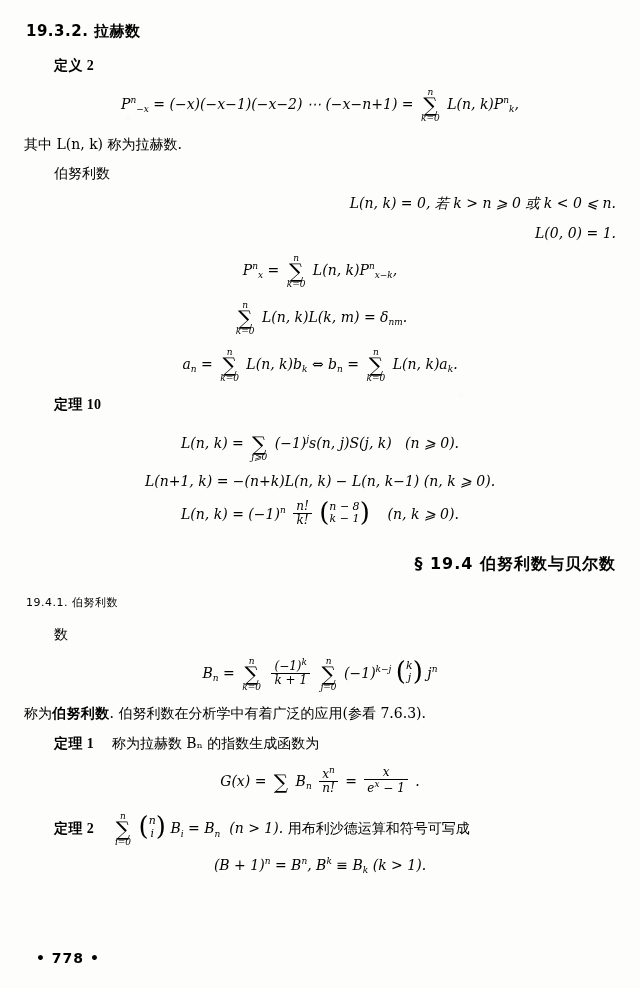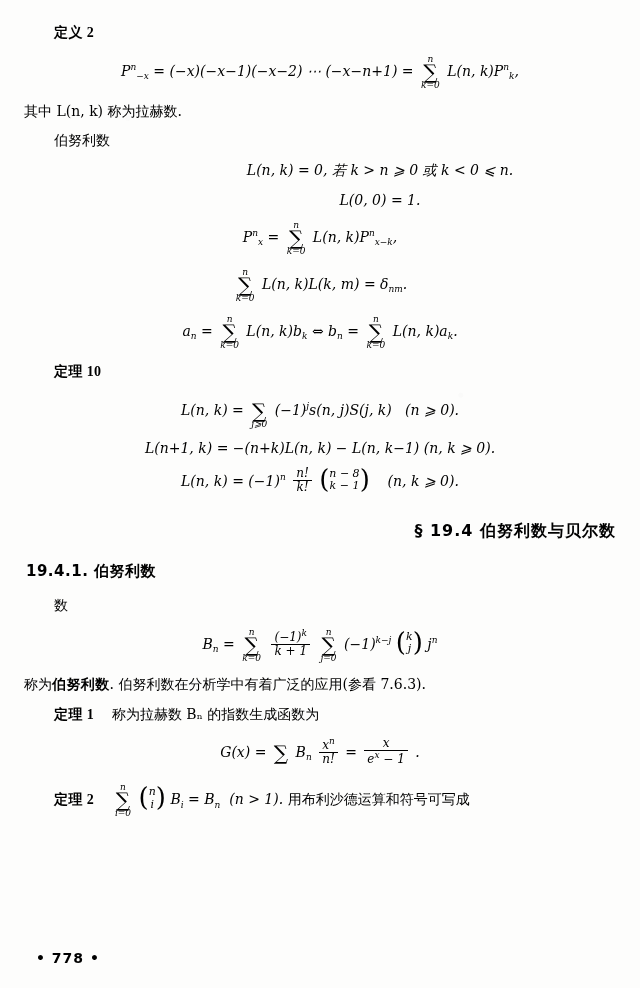--- a/index.html
+++ b/index.html
@@ -45,22 +45,22 @@
   .h-bigsection {
     font-family: "DejaVu Sans", sans-serif;
     font-weight: bold;
     font-size: 16px;
     text-align: right;
     letter-spacing: 1px;
     margin: 26px 0 20px 0;
   }
   .h-sub {
     font-family: "DejaVu Sans", sans-serif;
-    font-weight: bold;
-    font-size: 15px;
+    font-weight: normal;
+    font-size: 11px;
     margin: 0 0 14px 2px;
     letter-spacing: 0.5px;
   }
 
   
   .para {
     font-size: 14px;
     line-height: 1.55;
     margin: 0 0 8px 0;
   }
@@ -74,21 +74,21 @@
 
   
   .math {
     text-align: center;
     margin: 10px 0 12px 0;
     font-family: "DejaVu Serif", serif;
     font-size: 14px;
     font-style: italic;
     white-space: nowrap;
   }
-  .math.left-ind { text-align: center; padding-left: 120px; }
+  .math.left-ind { text-align: right; padding-left: 120px; }
 
   .mi { font-style: italic; }
 
   
   .sum {
     display: inline-block;
     vertical-align: middle;
     text-align: center;
     font-style: normal;
     line-height: 1;
@@ -151,20 +151,21 @@
     font-weight: bold;
     letter-spacing: 1px;
   }
 </style>
 </head>
 <body>
 
 <div class="page">
   <div class="content">
 
+    <div class="h-section">19.3.2. 拉赫数</div>
 
     <div class="para indent">
       <span class="label-bold">定义 2</span>
     </div>
 
     <div class="math">
       <span class="mi">P</span><sup class="s">n</sup><sub class="s">−x</sub> = (−<span class="mi">x</span>)(−<span class="mi">x</span>−1)(−<span class="mi">x</span>−2) ⋯ (−<span class="mi">x</span>−<span class="mi">n</span>+1) =
       <span class="sum">
         <span class="lim-top">n</span><span class="sig">∑</span><span class="lim-bot">k=0</span>
       </span>
@@ -296,17 +297,20 @@
           <span class="lim-top">n</span><span class="sig">∑</span><span class="lim-bot">i=0</span>
         </span>
         <span class="binom">
           <span class="paren-l">(</span><span class="stack"><span class="top">n</span><span class="bot">i</span></span><span class="paren-r">)</span>
         </span>
         <span class="mi">B</span><sub class="s">i</sub> = <span class="mi">B</span><sub class="s">n</sub>&nbsp;&nbsp;(<span class="mi">n</span> &gt; 1).
       </span>
       <span>用布利沙德运算和符号可写成</span>
     </div>
 
+    <div class="math">
+      (<span class="mi">B</span> + 1)<sup class="s">n</sup> = <span class="mi">B</span><sup class="s">n</sup>, <span class="mi">B</span><sup class="s">k</sup> ≡ <span class="mi">B</span><sub class="s">k</sub> (<span class="mi">k</span> &gt; 1).
+    </div>
 
   </div>
 
   <div class="folio">• 778 •</div>
 </div>
 
 </body></html>

